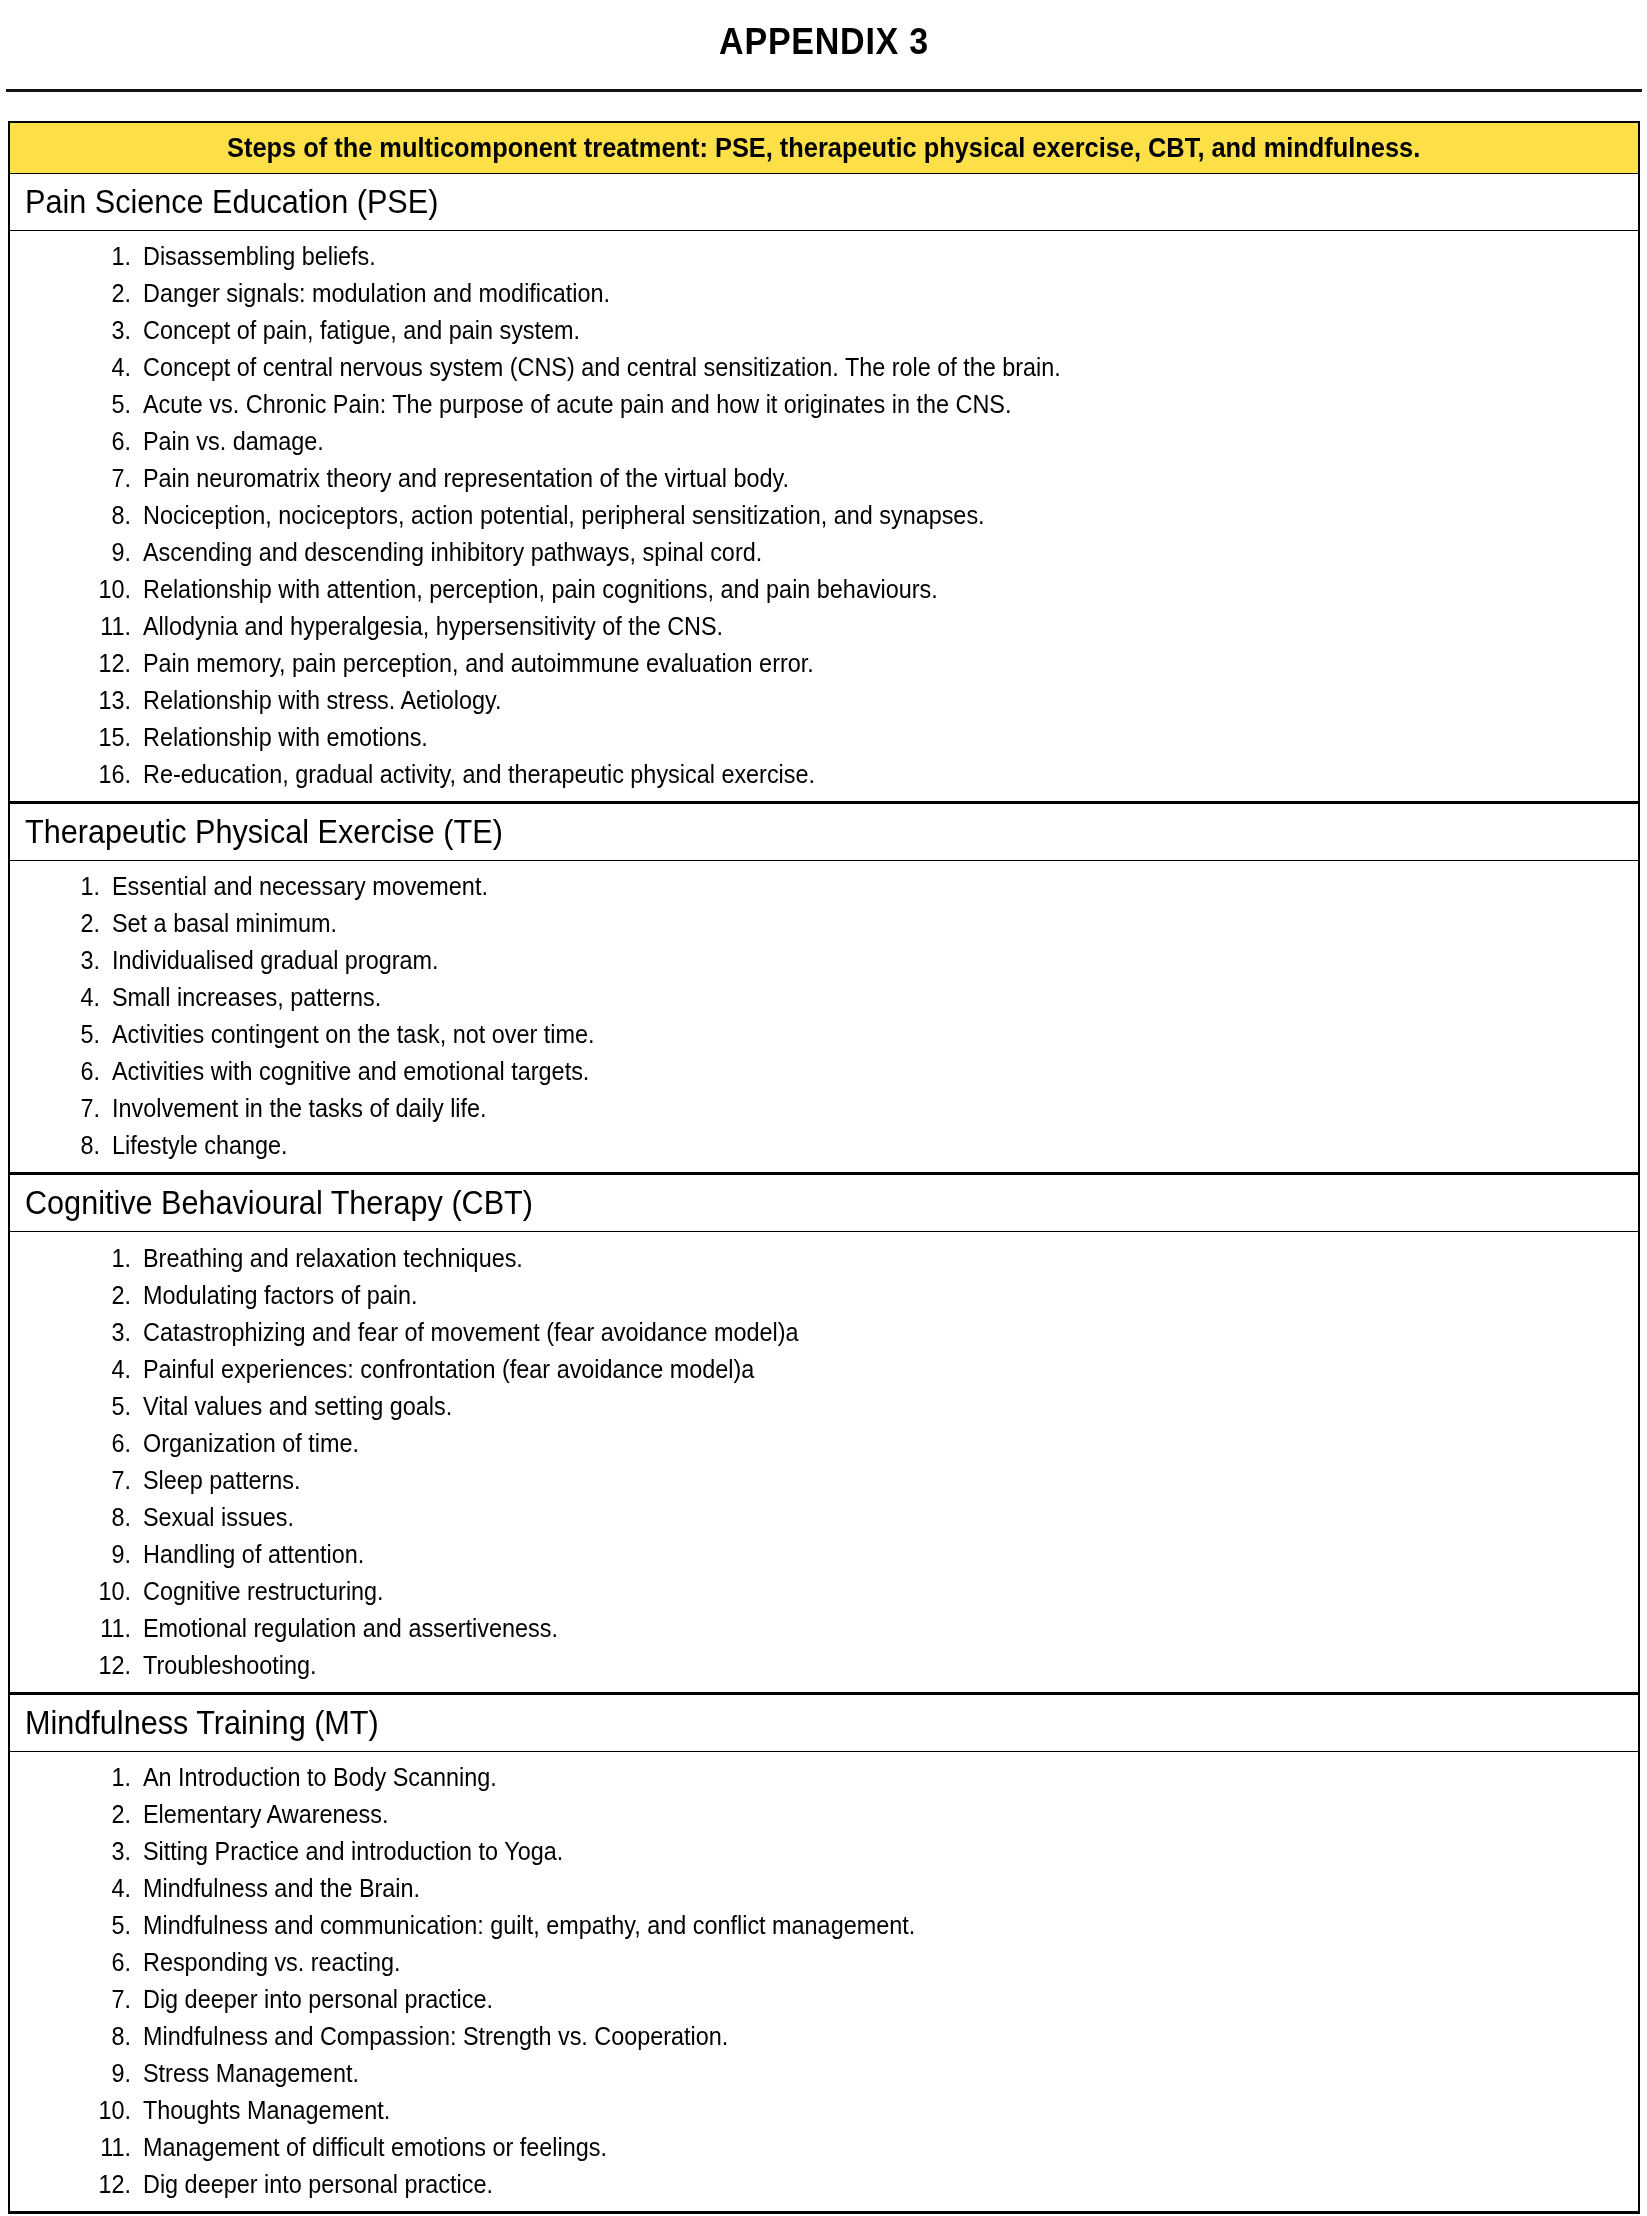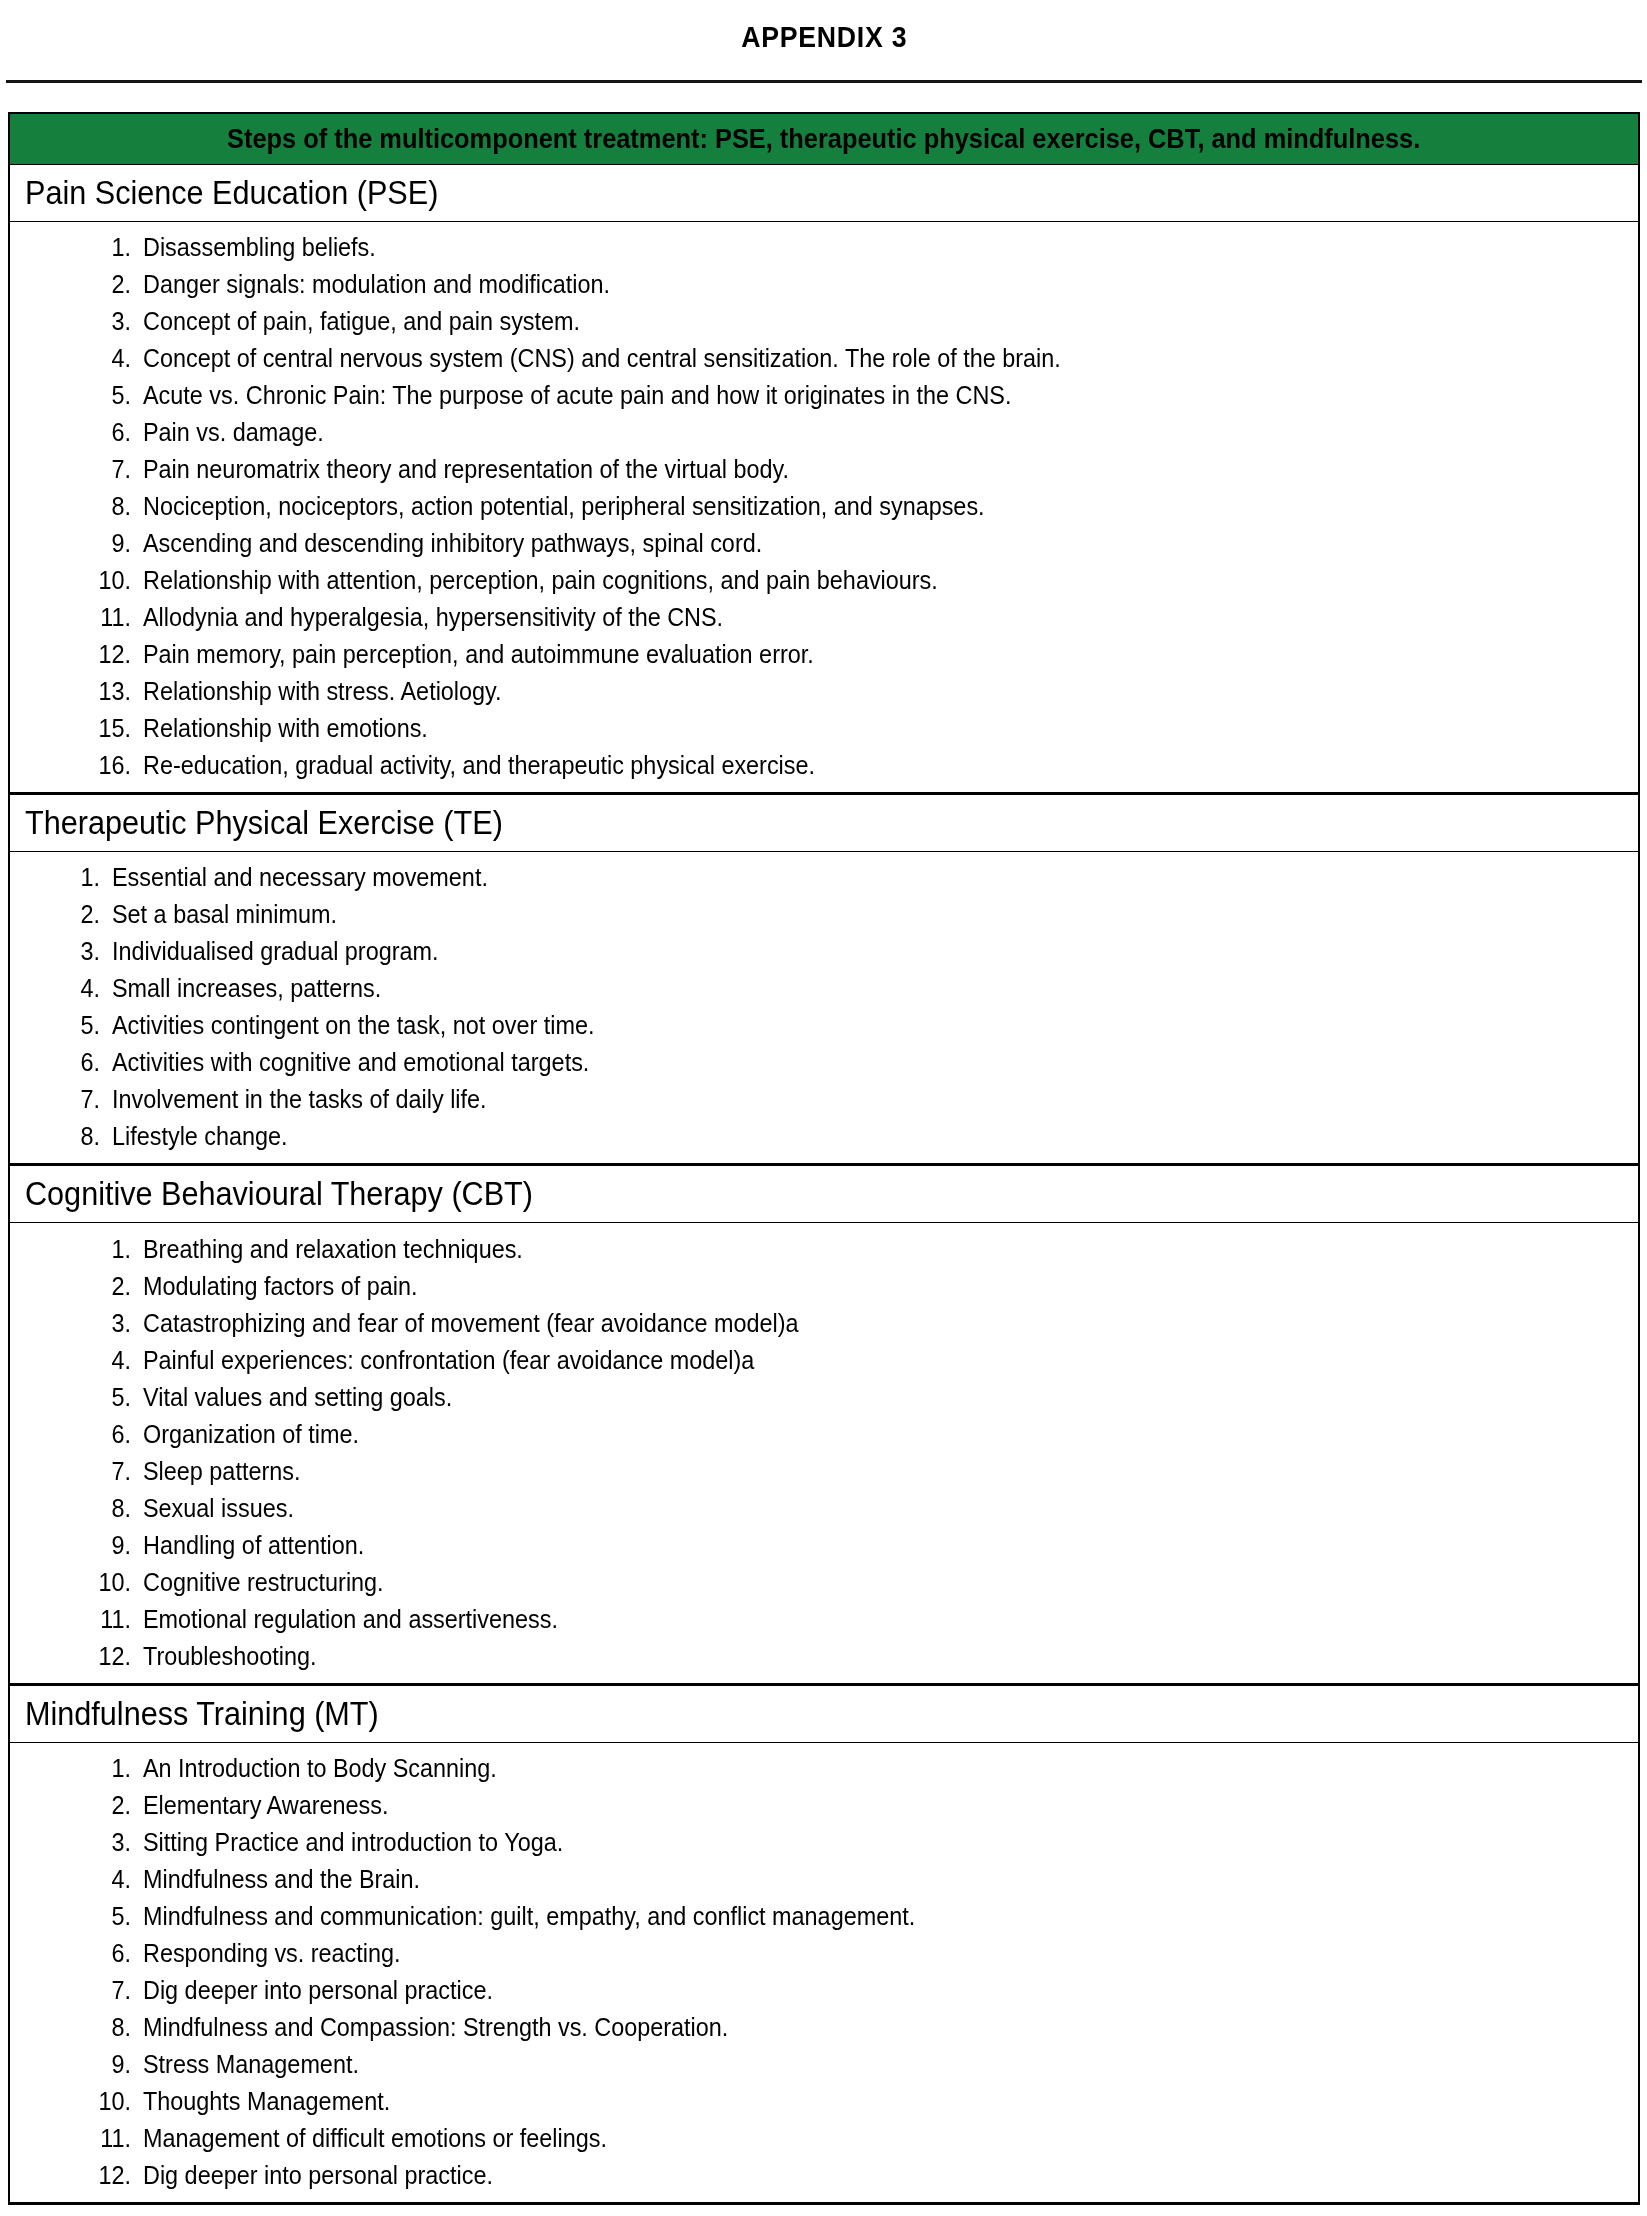--- a/index.html
+++ b/index.html
@@ -11,21 +11,21 @@
   body {
     width: 1648px;
     height: 2216px;
     font-family: "Liberation Sans", sans-serif;
     overflow: hidden;
     position: relative;
   }
   .page-title {
     margin-top: 21px;
     text-align: center;
-    font-size: 29px;
+    font-size: 37px;
     font-weight: bold;
     letter-spacing: 0.8px;
   }
   .page-title .squeeze { display: inline-block; transform: scaleX(0.92); transform-origin: 50% 50%; }
   .title-rule {
     border: none;
     border-top: 3.2px solid #151515;
     margin: 26px 6.4px 0 6.4px;
   }
   .treatment-table {
@@ -78,21 +78,21 @@
   }
 </style>
 </head>
 <body>
 
 <div class="page-title"><span class="squeeze">APPENDIX 3</span></div>
 
 <hr class="title-rule">
 
 <div class="treatment-table">
-  <div class="table-header" style="background: #15803d;"><span class="squeeze">Steps of the multicomponent treatment: PSE, therapeutic physical exercise, CBT, and mindfulness.</span></div>
+  <div class="table-header" style="background: #fde047;"><span class="squeeze">Steps of the multicomponent treatment: PSE, therapeutic physical exercise, CBT, and mindfulness.</span></div>
   <div id="sections-container">
   <div class="section">
     <div class="section-header"><span class="squeeze">Pain Science Education (PSE)</span></div>
     <div class="items">
           <div class="item">
             <span class="num">1.</span>
             <span class="txt">Disassembling beliefs.</span>
           </div>
           <div class="item">
             <span class="num">2.</span>

